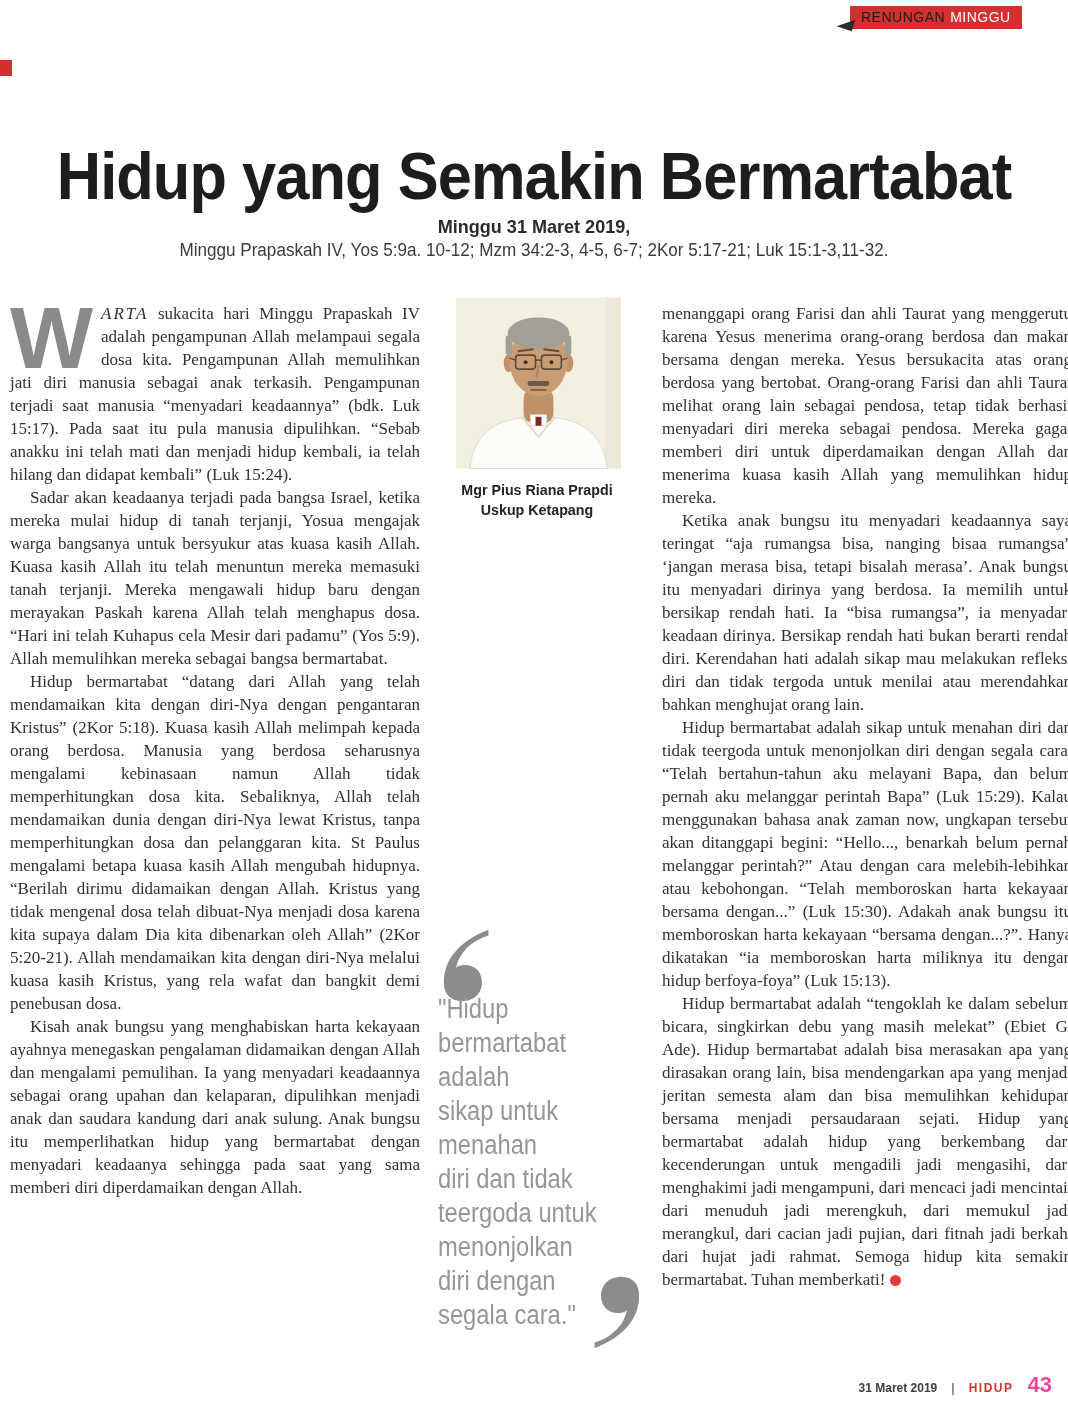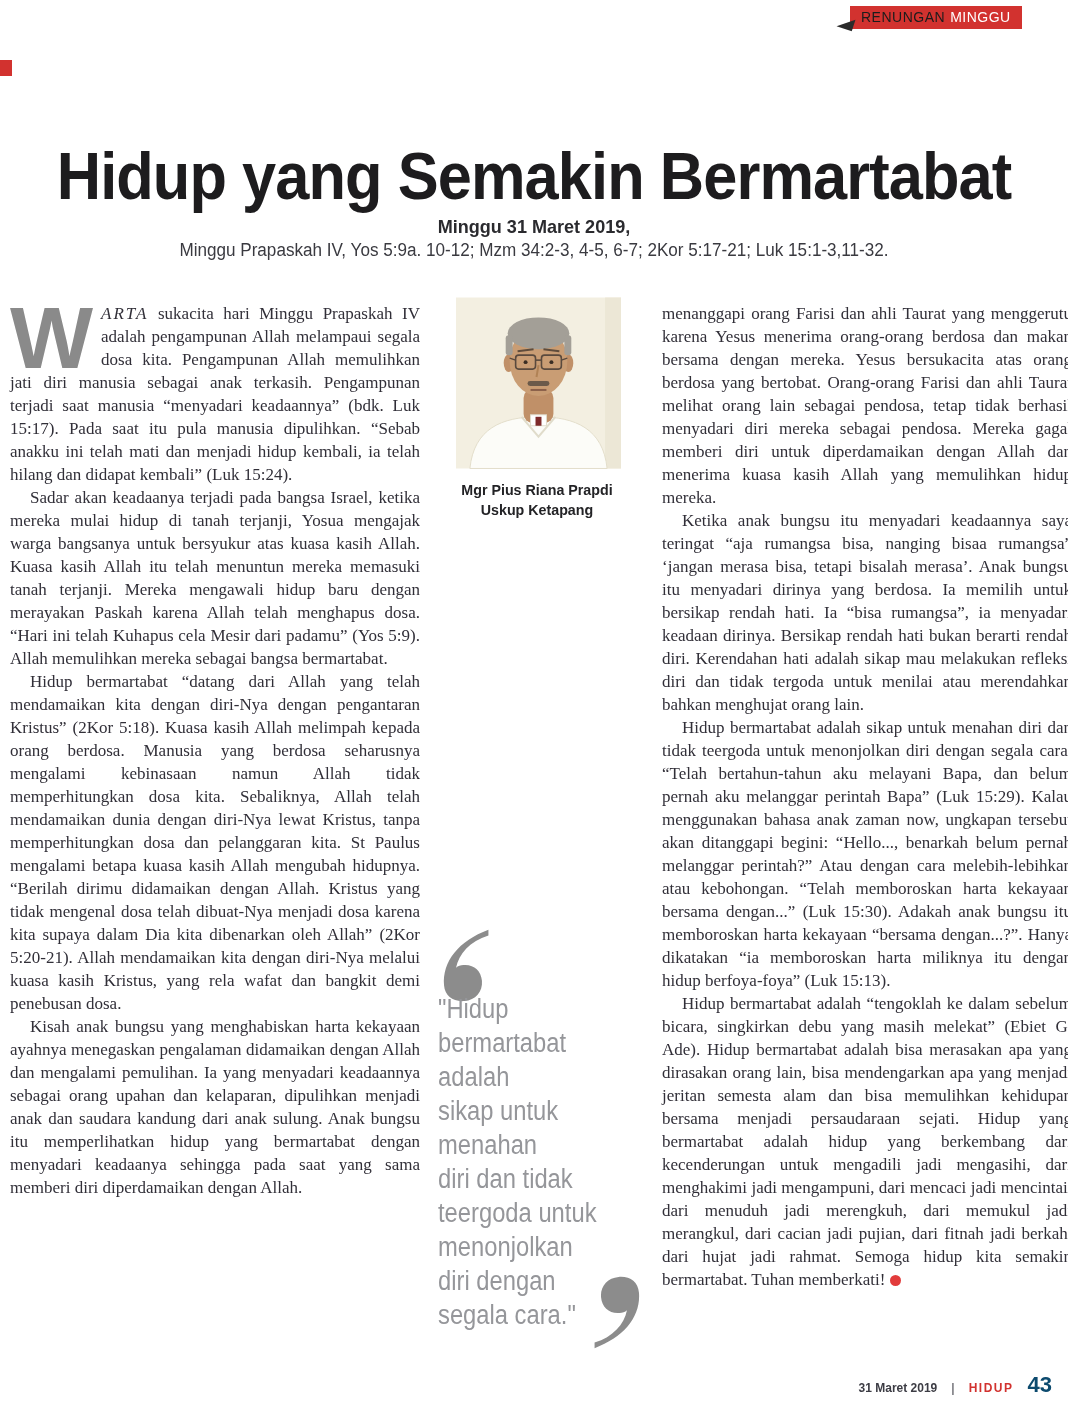--- a/index.html
+++ b/index.html
@@ -54,21 +54,21 @@
   .quote-text { position:absolute; left:438px; top:992px; width:210px;
     font-family:"Liberation Sans", sans-serif; font-size:27px; line-height:34px;
     color:#95969a; white-space:pre-line; transform:scaleX(.88); transform-origin:left top; }
 
   
   .footer { position:absolute; right:16px; top:1372px; display:flex; align-items:baseline; gap:14px;
     font-family:"Liberation Sans", sans-serif; }
   .footer .date { font-weight:bold; font-size:12px; color:#3c3c44; }
   .footer .sep { font-size:13px; color:#3c3c44; }
   .footer .mag { font-weight:bold; font-size:12px; letter-spacing:1.5px; color:#d2322f; }
-  .footer .pagenum { font-weight:bold; font-size:22px; color:#0c4a6e; }
+  .footer .pagenum { font-weight:bold; font-size:22px; color:#ec4899; }
 </style>
 </head>
 <body>
 
 <div class="page">
 
   <div class="corner-mark"></div>
 
   <div class="badge">
     <span class="badge-tail"></span>

